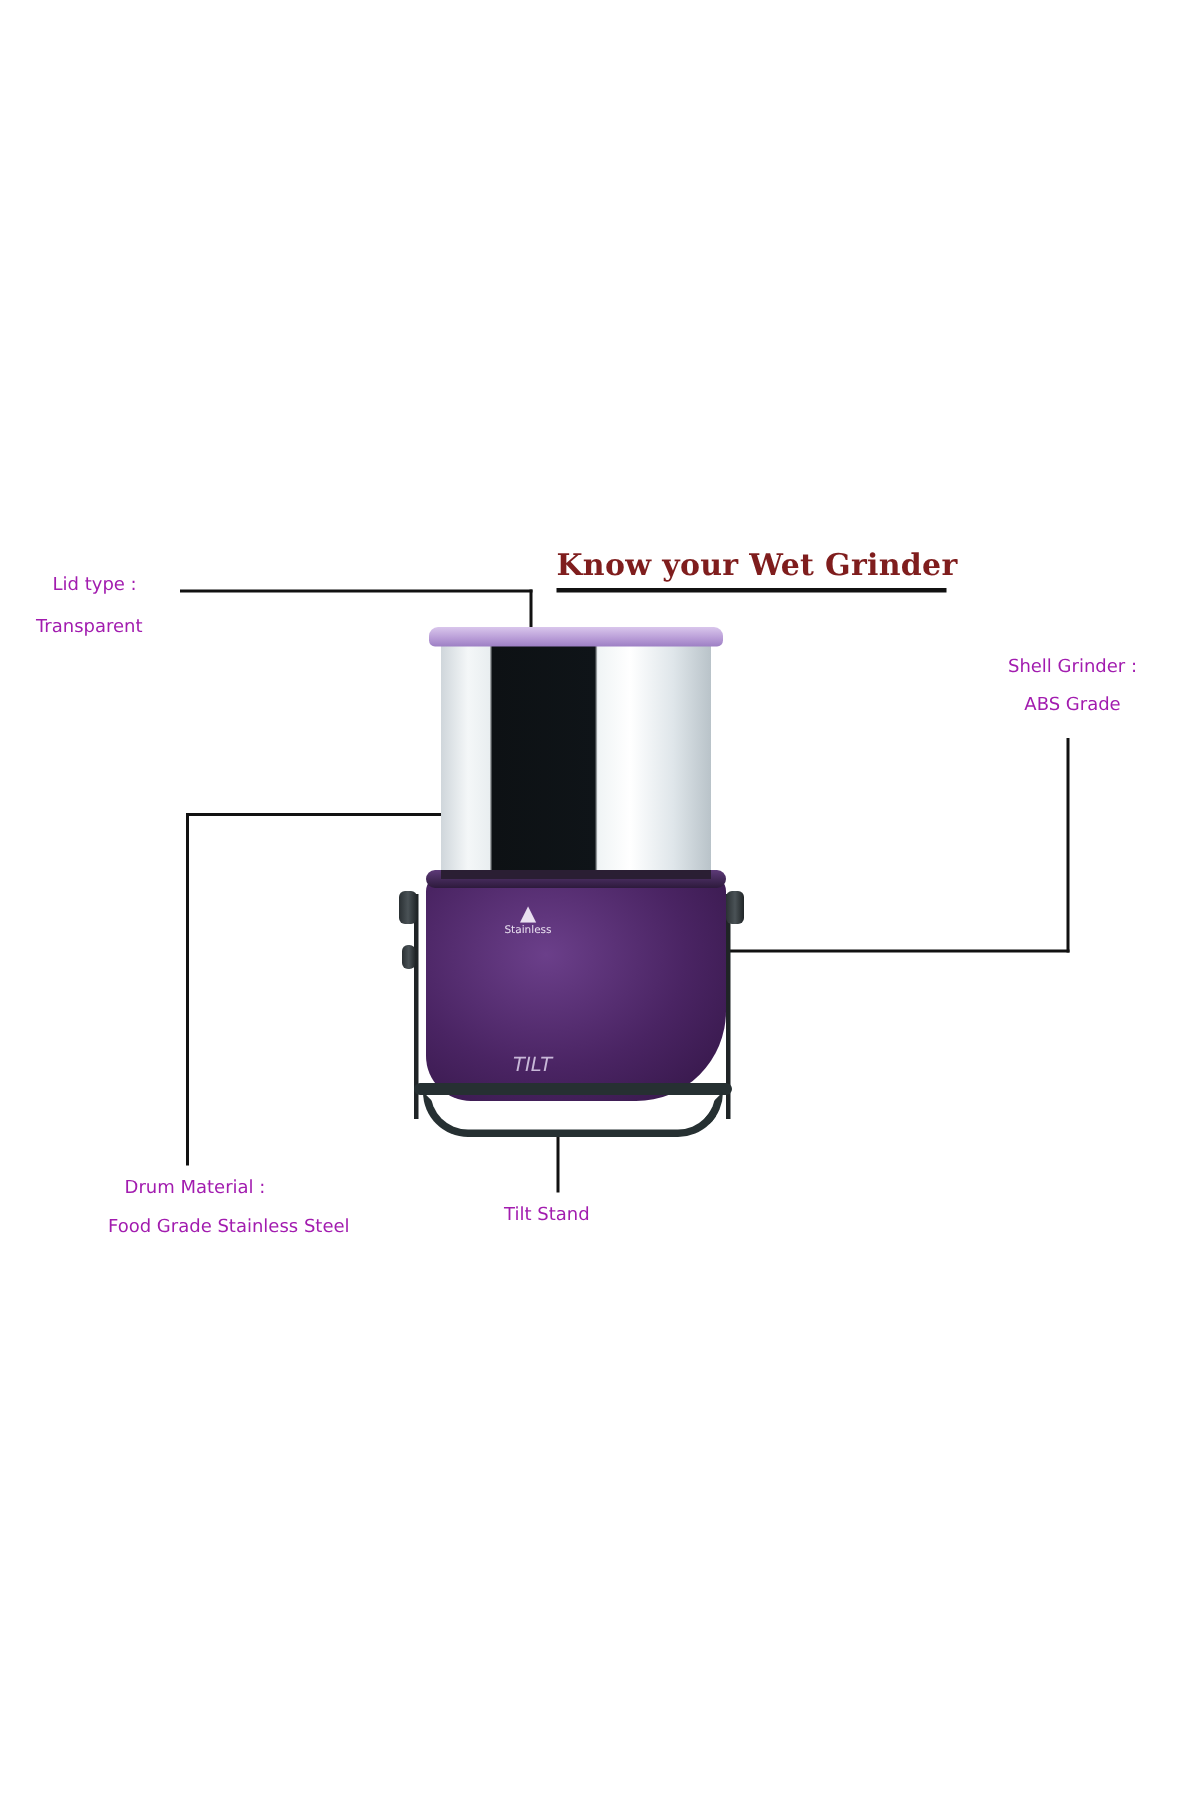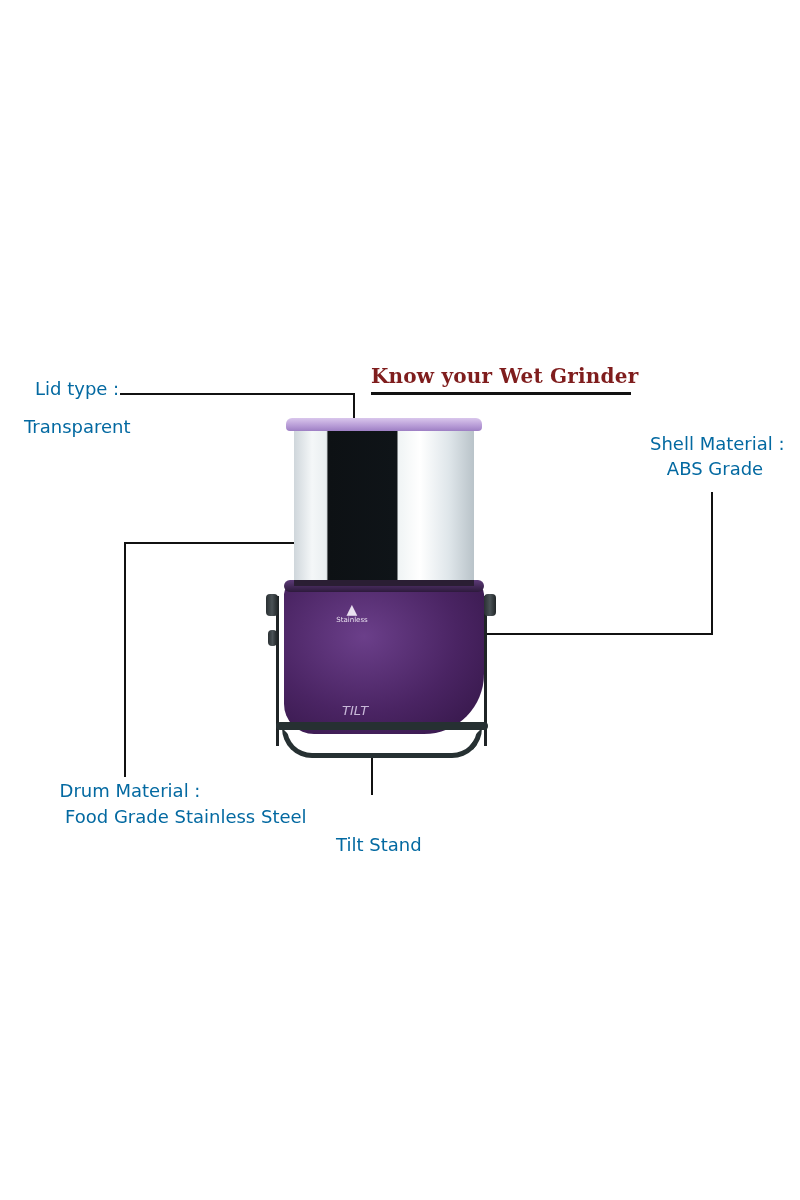--- a/index.html
+++ b/index.html
@@ -1,19 +1,19 @@
 <!DOCTYPE html>
 <html><head>
 <meta charset="utf-8">
 <style>
   html,body{margin:0;padding:0;background:#ffffff;}
   body{width:800px;height:1200px;position:relative;overflow:hidden;font-family:"DejaVu Sans","Liberation Sans",sans-serif;color:#1a1a1a;}
   .title{position:absolute;left:371px;top:364px;font-family:"DejaVu Serif","Liberation Serif",serif;font-size:20px;font-weight:bold;color:#7f1d1d;letter-spacing:0.2px;white-space:nowrap;}
   .title-underline{position:absolute;left:371px;top:392px;width:260px;height:3px;background:#111;}
-  .label{position:absolute;font-size:18px;line-height:22px;color:#0369a1;white-space:nowrap;}
+  .label{position:absolute;font-size:12px;line-height:22px;color:#a21caf;white-space:nowrap;}
   .label .l1,.label .l2{display:block;}
   .center{text-align:center;}
   .line{position:absolute;background:#111;}
   
   .product{position:absolute;left:262px;top:418px;width:240px;height:340px;}
   .lid{position:absolute;left:24px;top:0;width:196px;height:13px;border-radius:6px 6px 4px 4px;background:linear-gradient(180deg,#d9c6ec,#b79bd6 60%,#9d7fc4);}
   .drum{position:absolute;left:32px;top:12px;width:180px;height:155px;background:linear-gradient(90deg,#cfd6db 0%,#f4f7f8 10%,#e9eef0 18%,#0d1114 19%,#0f1418 57%,#f0f4f5 58%,#ffffff 70%,#dfe6ea 86%,#b9c3c9 100%);}
   .drum-band{position:absolute;left:32px;top:162px;width:180px;height:6px;background:#2a1e33;}
   .base{position:absolute;left:22px;top:166px;width:200px;height:150px;border-radius:10px 10px 60px 30px;background:radial-gradient(ellipse at 40% 35%,#6b3f8a,#4a2463 55%,#321545 100%);}
   .base-rim{position:absolute;left:22px;top:162px;width:200px;height:12px;border-radius:6px;background:linear-gradient(180deg,#5d3a78,#2d1a3c);}
@@ -27,41 +27,41 @@
   .ring-top{position:absolute;left:14px;top:304px;width:212px;height:8px;border-radius:4px;background:#263032;}
 </style>
 </head>
 <body>
 
 <div class="title">Know your Wet Grinder</div>
 <div class="title-underline"></div>
 
 <div class="label" style="left:33px;top:378px;">
   <span class="l1" style="padding-left:2px;">Lid type :</span>
-  <span class="l2" style="margin-left:-9px;margin-top:16px;">Transparent</span>
+  <span class="l2" style="margin-left:-9px;margin-top:6px;">Transparent</span>
 </div>
 <div class="line" style="left:120px;top:393px;width:235px;height:2px;"></div>
 <div class="line" style="left:353px;top:393px;width:2px;height:33px;"></div>
 
 <div class="label center" style="left:650px;top:433px;width:130px;">
-  <span class="l1">Shell Material :</span>
+  <span class="l1">Shell Grinder :</span>
   <span class="l2" style="margin-top:3px;">ABS Grade</span>
 </div>
 <div class="line" style="left:711px;top:492px;width:2px;height:143px;"></div>
 <div class="line" style="left:482px;top:633px;width:231px;height:2px;"></div>
 
 <div class="line" style="left:125px;top:542px;width:172px;height:2px;"></div>
 <div class="line" style="left:124px;top:542px;width:2px;height:235px;"></div>
 <div class="label center" style="left:20px;top:780px;width:220px;">
   <span class="l1">Drum Material :</span>
   <span class="l2" style="margin-top:4px;margin-left:45px;">Food Grade Stainless Steel</span>
 </div>
 
 <div class="line" style="left:371px;top:755px;width:2px;height:40px;"></div>
-<div class="label" style="left:336px;top:798px;margin-top:36px;">Tilt Stand</div>
+<div class="label" style="left:336px;top:798px;">Tilt Stand</div>
 
 <div class="product">
   <div class="stand-left"></div>
   <div class="stand-right"></div>
   <div class="base"></div>
   <div class="base-rim"></div>
   <div class="drum"></div>
   <div class="drum-band"></div>
   <div class="lid"></div>
   <div class="logo">

